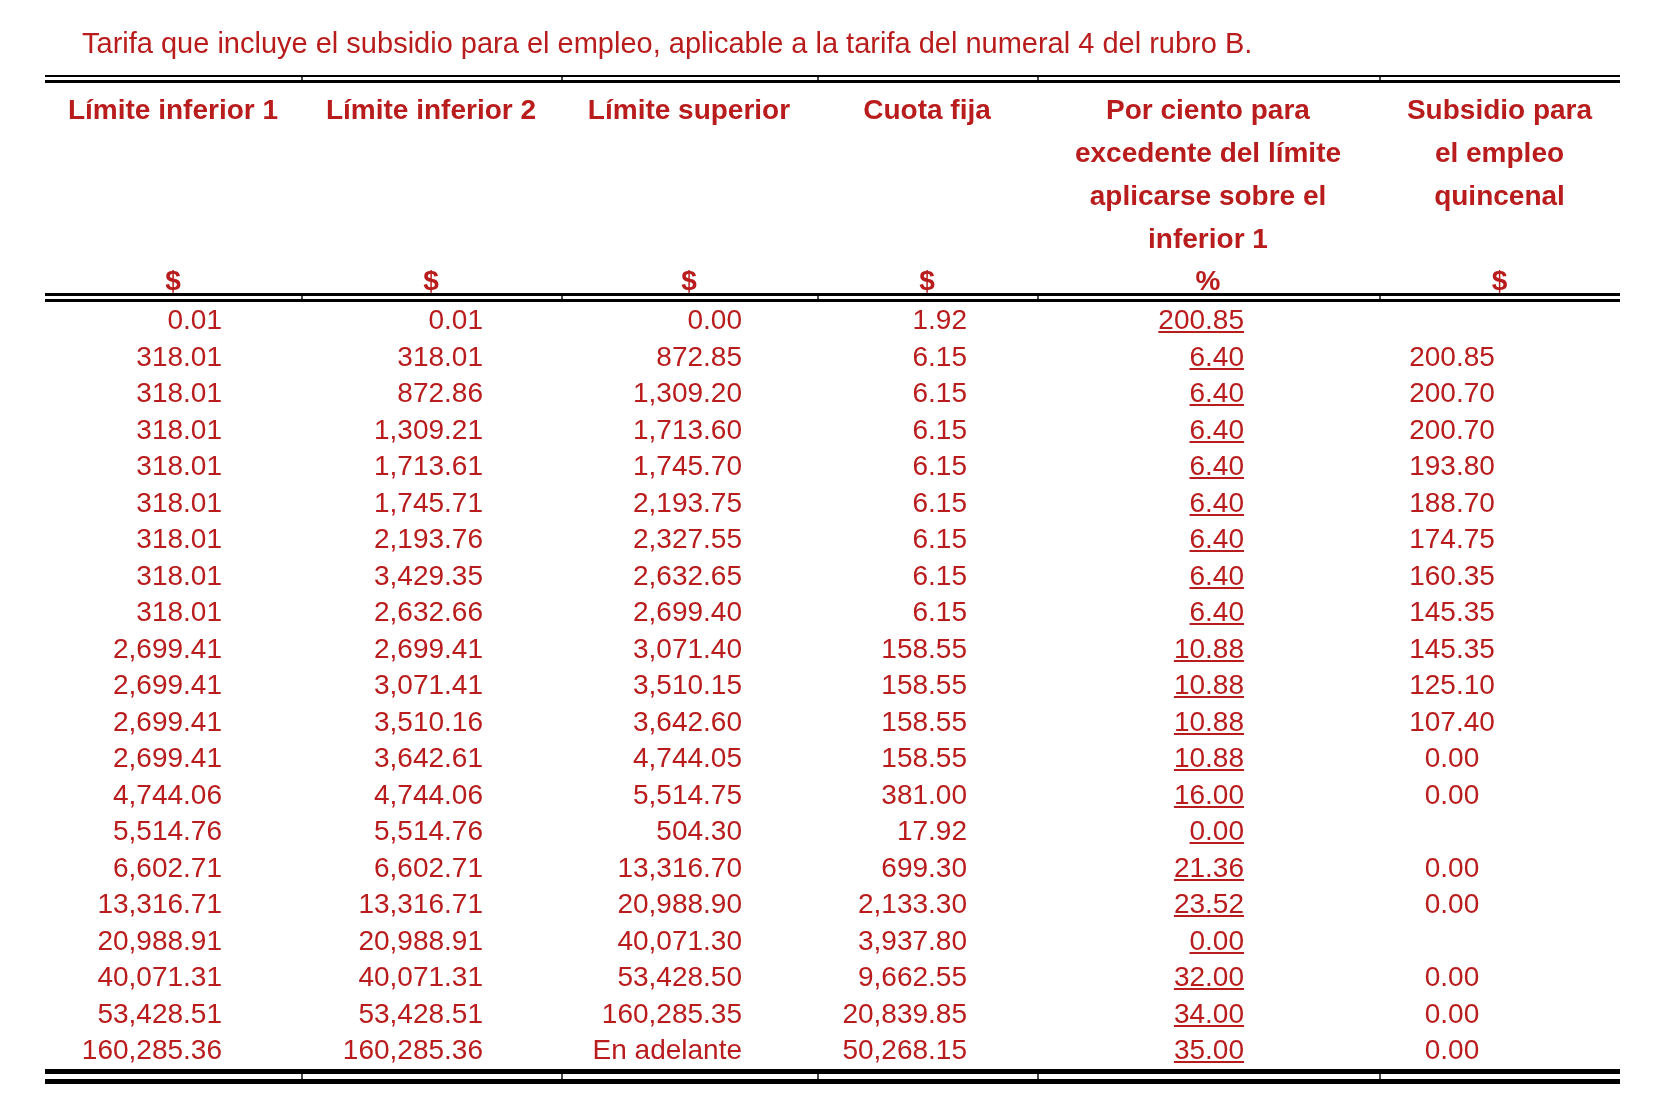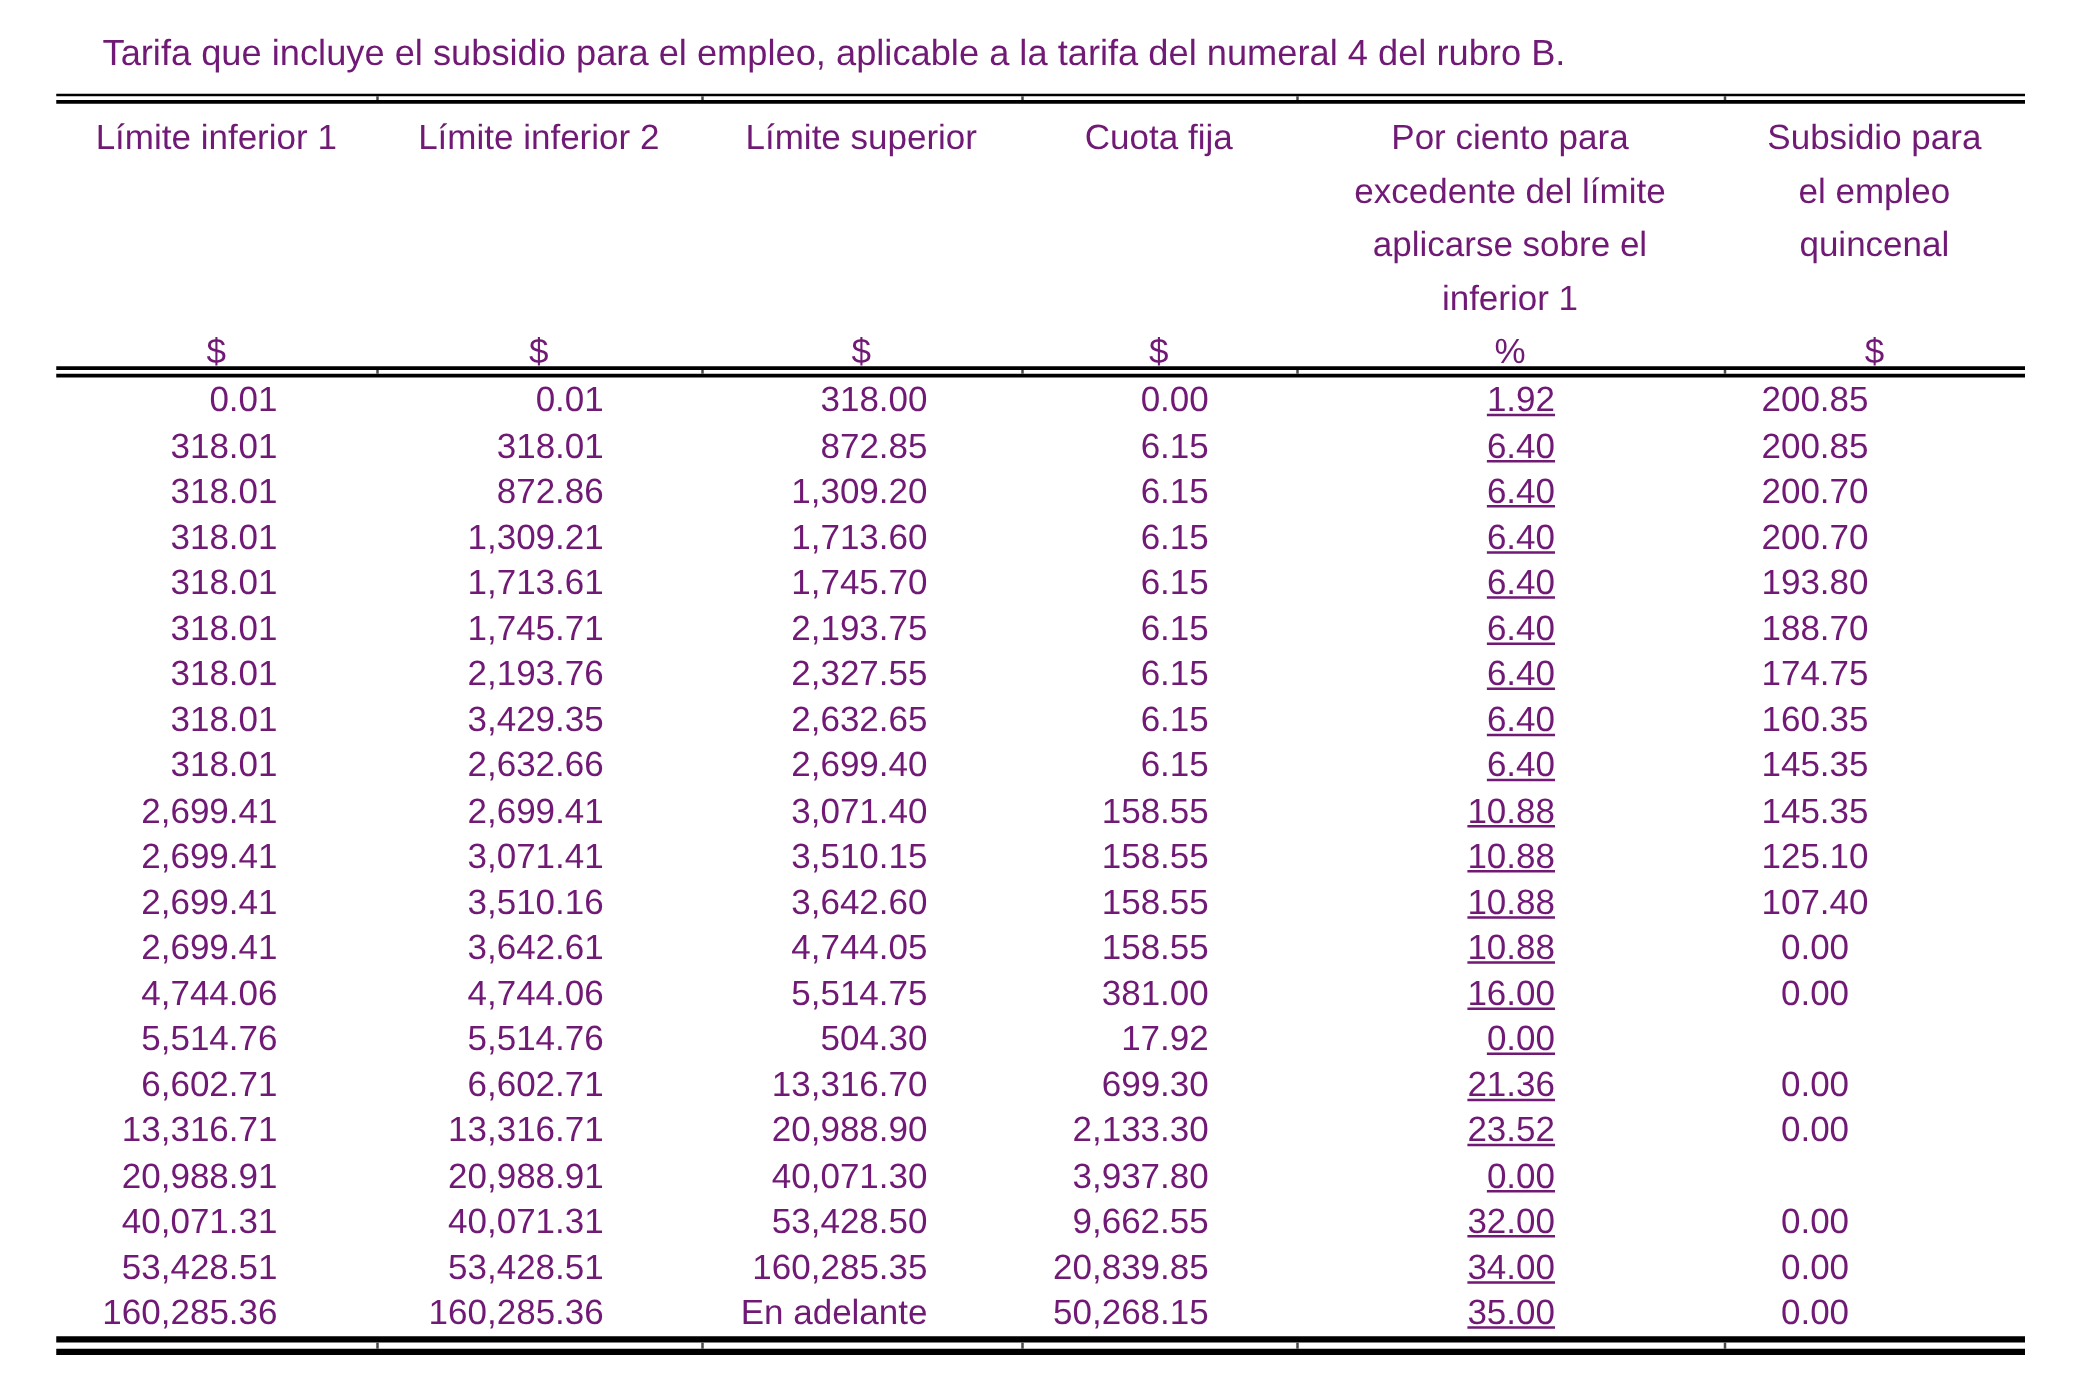--- a/index.html
+++ b/index.html
@@ -6,21 +6,21 @@
     margin: 0;
     padding: 0;
     background: #ffffff;
   }
   .page {
     position: relative;
     width: 1665px;
     height: 1118px;
     background: #ffffff;
     font-family: "Liberation Sans", sans-serif;
-    color: #701a75;
+    color: #b91c1c;
     overflow: hidden;
   }
   .doc-title {
     position: absolute;
     left: 82px;
     top: 26px;
     font-size: 29px;
     line-height: 34px;
     white-space: nowrap;
   }
@@ -53,20 +53,21 @@
   }
   .divider-cell {
     height: 100%;
   }
   .divider-cell + .divider-cell {
     border-left: 2px solid #4a4a4a;
   }
   
   .header-row {
     height: 210px;
+    font-weight: bold;
   }
   .header-cell {
     display: flex;
     flex-direction: column;
     justify-content: space-between;
     align-items: center;
     text-align: center;
     padding-top: 5px;
     box-sizing: border-box;
   }
@@ -160,21 +161,20 @@
         <div class="divider-cell"></div>
         <div class="divider-cell"></div>
         <div class="divider-cell"></div>
         <div class="divider-cell"></div>
         <div class="divider-cell"></div>
       </div>
     <div id="table-body">
         <div class="body-row grid-row">
           <div class="cell">0.01</div>
           <div class="cell">0.01</div>
-          <div class="cell">318.00</div>
           <div class="cell">0.00</div>
           <div class="cell">1.92</div>
           <div class="cell">200.85</div>
         </div>
         <div class="body-row grid-row">
           <div class="cell">318.01</div>
           <div class="cell">318.01</div>
           <div class="cell">872.85</div>
           <div class="cell">6.15</div>
           <div class="cell">6.40</div>

